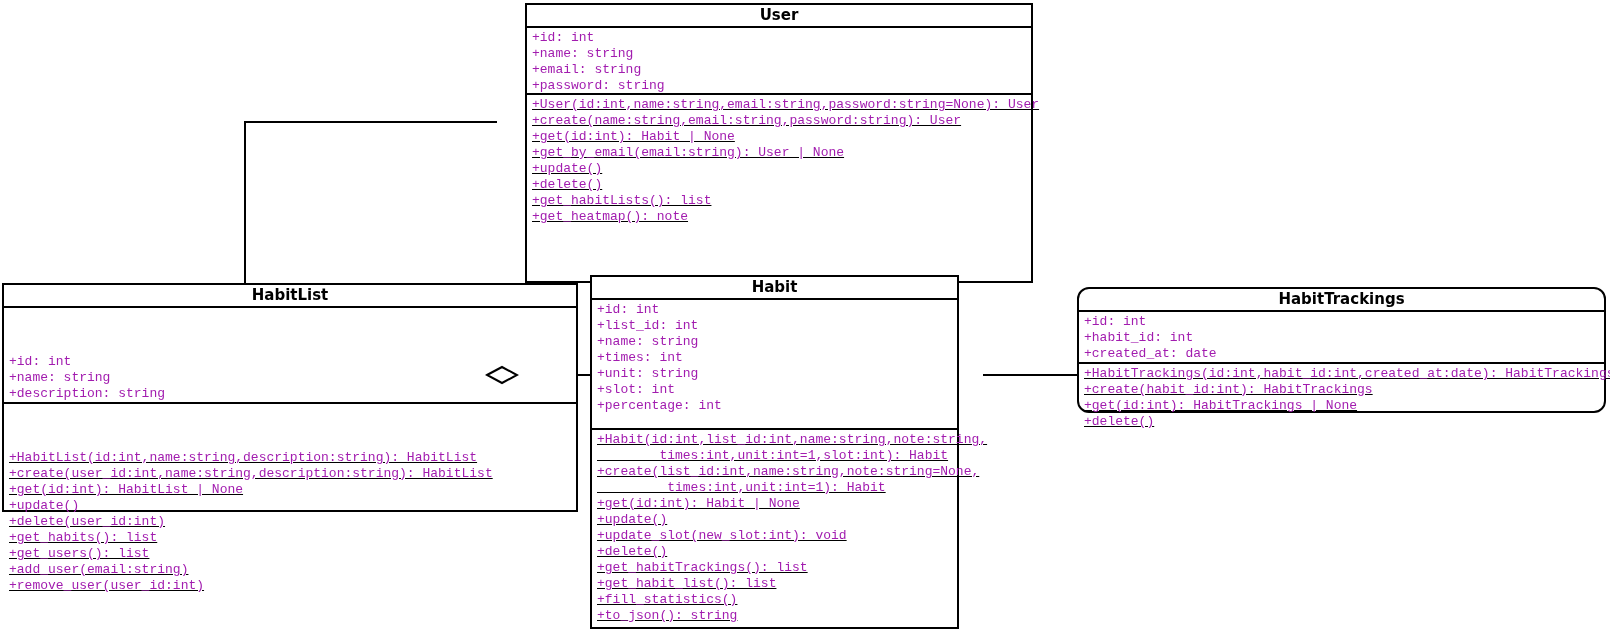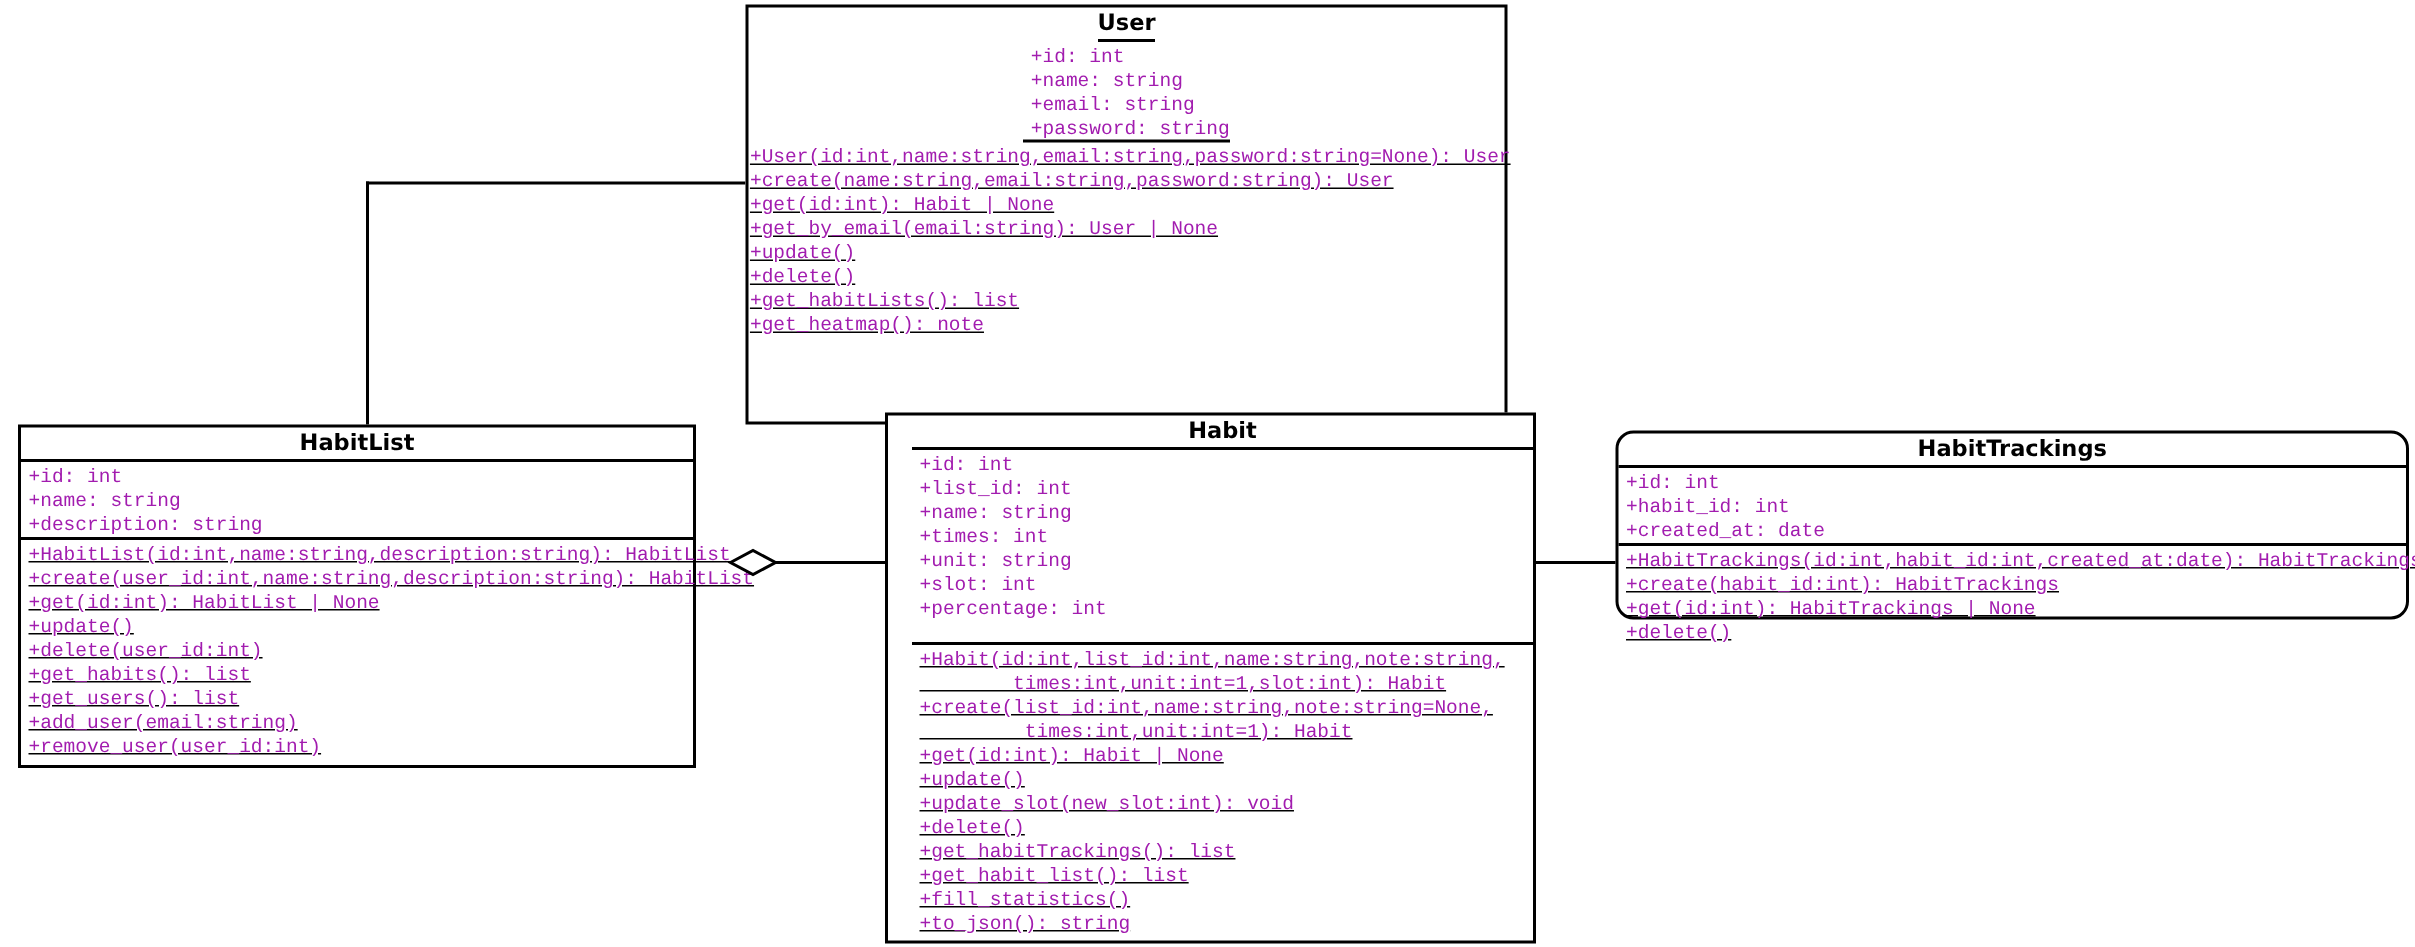--- a/index.html
+++ b/index.html
@@ -45,25 +45,25 @@
     font-family: "Liberation Mono", "DejaVu Sans Mono", monospace;
     font-size: 13px;
     line-height: 16px;
     height: 16px;
     white-space: pre;
     padding-left: 5px;
     color: #a21caf;
     overflow: visible;
   }
   
-  #class-user          { left: 497px; top: 3px;   width: 508px; height: 280px; align-items: center; }
+  #class-user          { left: 525px; top: 3px;   width: 508px; height: 280px; }
   #class-user .uml-attrs { height: 67px; }
-  #class-habitlist     { left: 12px;   top: 283px; width: 452px; height: 229px; }
+  #class-habitlist     { left: 2px;   top: 283px; width: 576px; height: 229px; gap: 44px; }
   #class-habitlist .uml-attrs { height: 52px; }
-  #class-habit         { left: 590px; top: 275px; width: 434px; height: 354px; padding-left: 16px; }
+  #class-habit         { left: 590px; top: 275px; width: 369px; height: 354px; }
   #class-habit .uml-attrs { height: 130px; }
   #class-habittrackings{ left: 1077px; top: 287px; width: 529px; height: 126px; border-radius: 12px; }
   #class-habittrackings .uml-attrs { height: 52px; }
 
   .conn {
     position: absolute;
     background: #000000;
   }
   #conn-user-habitlist-h { left: 244px; top: 121px; width: 253px; height: 2px; }
   #conn-user-habitlist-v { left: 244px; top: 121px; width: 2px;   height: 164px; }

